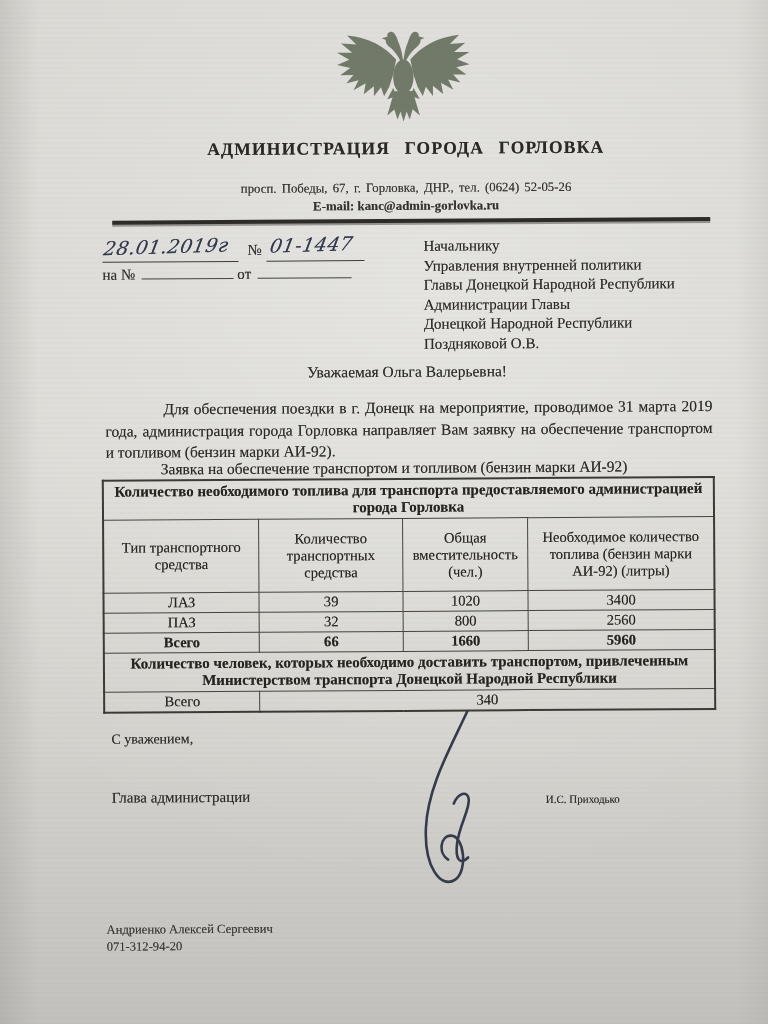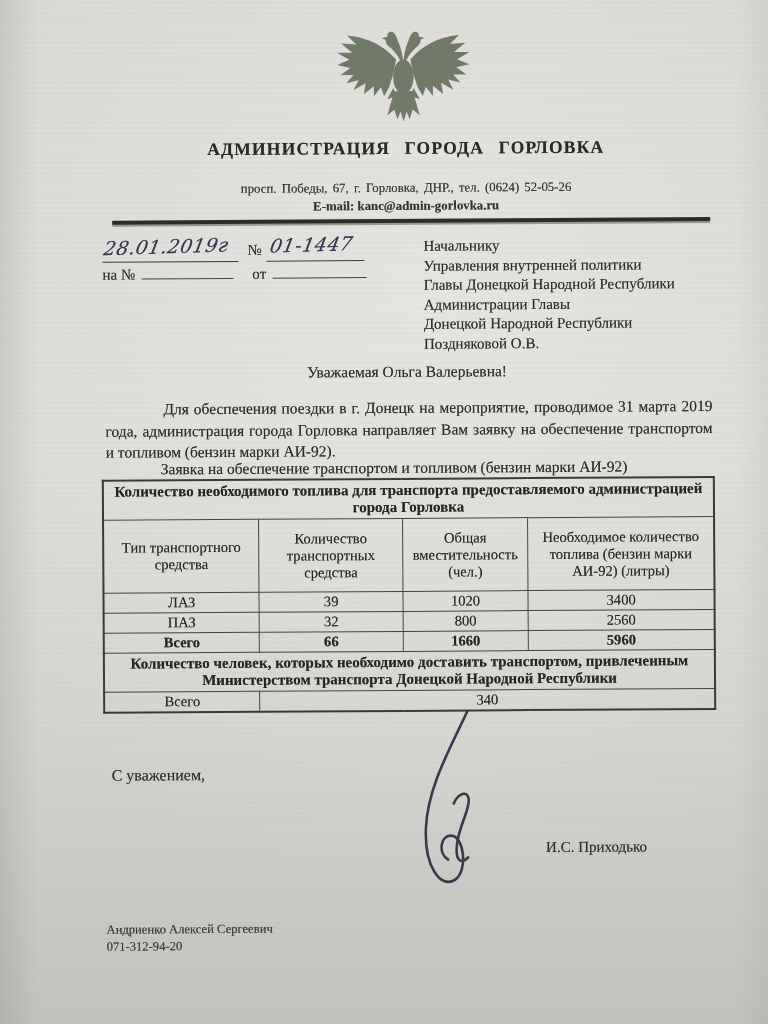--- a/index.html
+++ b/index.html
@@ -45,21 +45,21 @@
   }
   .date-line{top:234px;left:104px;width:136px;height:26px;border-bottom:1.4px solid #3c3b37;}
   .date-line .hand{position:absolute;left:2px;top:0px;font-size:19px;white-space:nowrap;}
   .num-label{top:241px;left:249px;font-size:15px;color:#2f2e2a;}
   .num-line{top:234px;left:268px;width:98px;height:26px;border-bottom:1.4px solid #3c3b37;}
   .num-line .hand{position:absolute;left:4px;top:-1px;font-size:19px;white-space:nowrap;}
   .reply-row{top:262px;left:104px;font-size:15px;color:#2f2e2a;white-space:nowrap;}
   .blank{display:inline-block;border-bottom:1.3px solid #44433f;height:15px;vertical-align:baseline;}
   .blank.b1{width:92px;margin-left:6px;}
   .blank.b2{width:94px;margin-left:6px;}
-  .reply-row .ot{margin-left:19px;font-family:Liberation Serif, serif;}
+  .reply-row .ot{margin-left:4px;font-family:Liberation Serif, serif;}
   .recipient{top:237px;left:425px;width:310px;font-size:15px;line-height:19.6px;color:#2c2b27;}
 
   
   .salutation{top:363px;font-size:15.5px;}
   .paragraph{top:397px;left:106px;width:607px;font-size:15.5px;line-height:21.5px;text-align:justify;text-indent:58px;color:#2b2a26;}
   .caption{top:459px;left:106px;width:607px;font-size:15.5px;text-indent:55px;white-space:nowrap;color:#2b2a26;}
 
   
   table.req{
     top:478px;left:102px;width:613px;position:absolute;
@@ -68,23 +68,23 @@
   }
   table.req td{border:1.2px solid #45443f;padding:1px 4px;text-align:center;vertical-align:middle;}
   table.req{border:2px solid #3b3a35;}
   table.req .band{font-weight:bold;font-size:15px;padding:2px 10px;}
   table.req .colhead td{height:70px;}
   table.req .datarow td{height:15px;}
   table.req .totalrow td{font-weight:bold;}
   table.req .mergedrow td{font-weight:bold;font-size:15px;padding:2px 8px;}
 
   
-  .regards{top:730px;left:110px;font-size:16px;margin-top:35px;}
+  .regards{top:730px;left:110px;font-size:14px;}
   .position{top:785px;left:110px;font-size:15px;line-height:22px;}
-  .signer{top:840px;left:544px;font-size:15px;}
+  .signer{top:794px;left:544px;font-size:11px;}
   .signature-wrap{top:708px;left:408px;width:104px;height:190px;}
 
   
   .contact{top:920px;left:104px;font-size:12.6px;line-height:17px;color:#3a3934;}
 
   .emblem{top:24px;left:332px;width:148px;height:112px;}
 </style>
 </head>
 <body>
 
@@ -185,20 +185,21 @@
       </tr>
       <tr class="datarow">
         <td>Всего</td>
         <td colspan="3">340</td>
       </tr>
     </tbody>
   </table>
 
   <div class="abs regards soft">С уважением,</div>
   <div class="abs position soft">
+    <div>Глава администрации</div>
   </div>
   <div class="abs signature-wrap">
     <svg viewBox="0 0 104 190" width="104" height="190">
       <g fill="none" stroke="#2c3344" stroke-width="2.6" stroke-linecap="round" opacity="0.95">
         <path d="M58,4 C40,42 18,80 16,120 C14,158 30,182 45,172 C58,163 54,128 41,128 C30,128 28,146 38,152"></path>
         <path d="M44,96 C48,86 58,82 59,92 C60,102 50,116 47,136 C45,152 50,158 58,150"></path>
       </g>
     </svg>
   </div>
   <div class="abs signer soft">И.С. Приходько</div>

